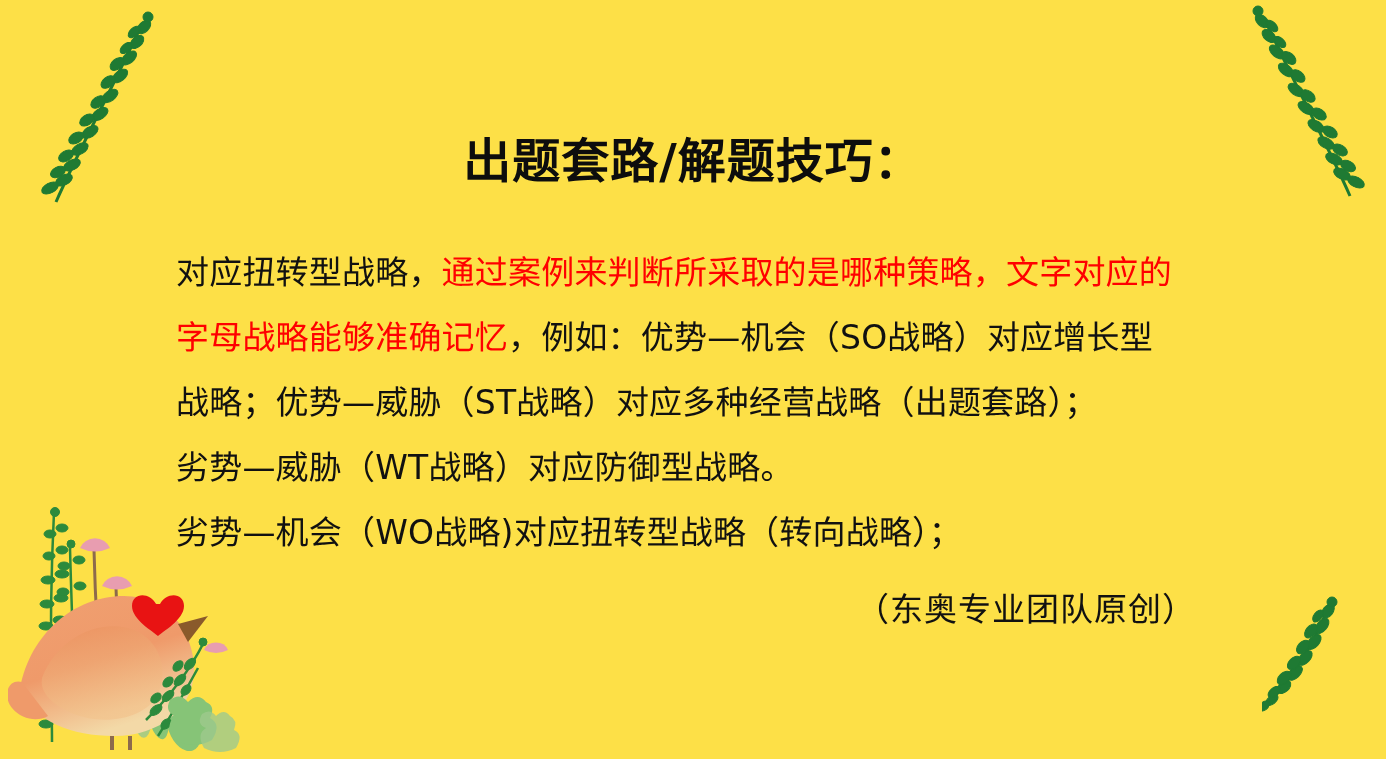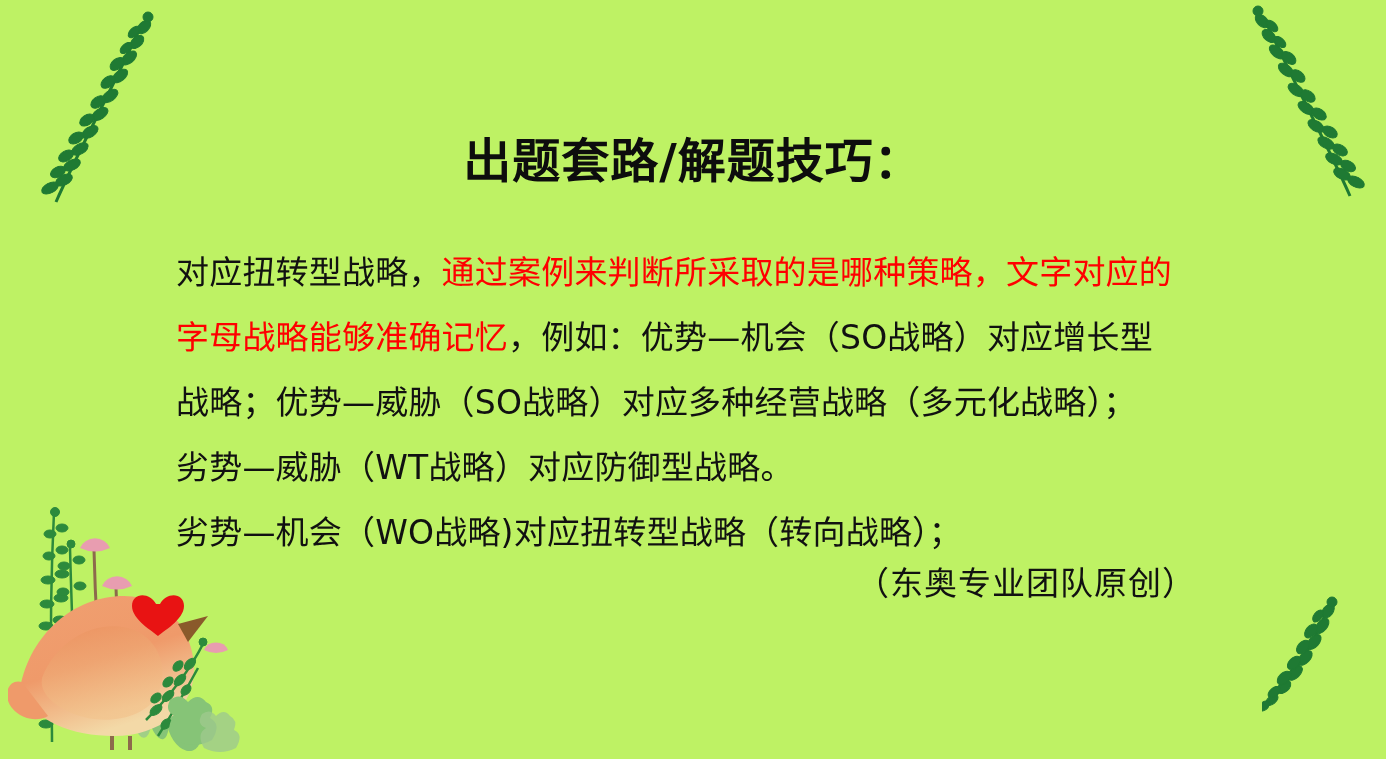--- a/index.html
+++ b/index.html
@@ -12,21 +12,21 @@
     height: 759px;
     overflow: hidden;
     background: #f6cb94;
     font-family: "DejaVu Sans", "Liberation Sans", sans-serif;
   }
 
   #slide {
     position: relative;
     width: 1386px;
     height: 759px;
-    background: #bef264;
+    background: #fde047;
     overflow: hidden;
   }
 
   
   .sprig {
     position: absolute;
     pointer-events: none;
   }
   .sprig-tl { left: 38px;   top: 2px;   width: 150px; height: 210px; }
   .sprig-tr { left: 1218px; top: -4px;  width: 150px; height: 210px; }
@@ -70,21 +70,21 @@
     color: #111111;
     white-space: nowrap;
     letter-spacing: 0.2px;
   }
   .hl { color: #ff0000; }
 
   
   .attribution {
     position: absolute;
     left: 0;
-    top: 557px;
+    top: 583px;
     width: 1196px;
     text-align: right;
     font-size: 33px;
     color: #111111;
     white-space: nowrap;
     letter-spacing: 1px;
   }
 </style>
 </head>
 <body>
@@ -306,21 +306,21 @@
   <div class="title">出题套路/解题技巧：</div>
 
   <div class="body-block">
     <div class="body-line">
       <span>对应扭转型战略，</span><span class="hl">通过案例来判断所采取的是哪种策略，文字对应的</span>
     </div>
     <div class="body-line">
       <span class="hl">字母战略能够准确记忆</span><span>，例如：优势—机会（SO战略）对应增长型</span>
     </div>
     <div class="body-line">
-      <span>战略；优势—威胁（SO战略）对应多种经营战略（多元化战略）；</span>
+      <span>战略；优势—威胁（ST战略）对应多种经营战略（出题套路）；</span>
     </div>
     <div class="body-line">
       <span>劣势—威胁（WT战略）对应防御型战略。</span>
     </div>
     <div class="body-line">
       <span>劣势—机会（WO战略)对应扭转型战略（转向战略）；</span>
     </div>
   </div>
 
   <div class="attribution">（东奥专业团队原创）</div>

